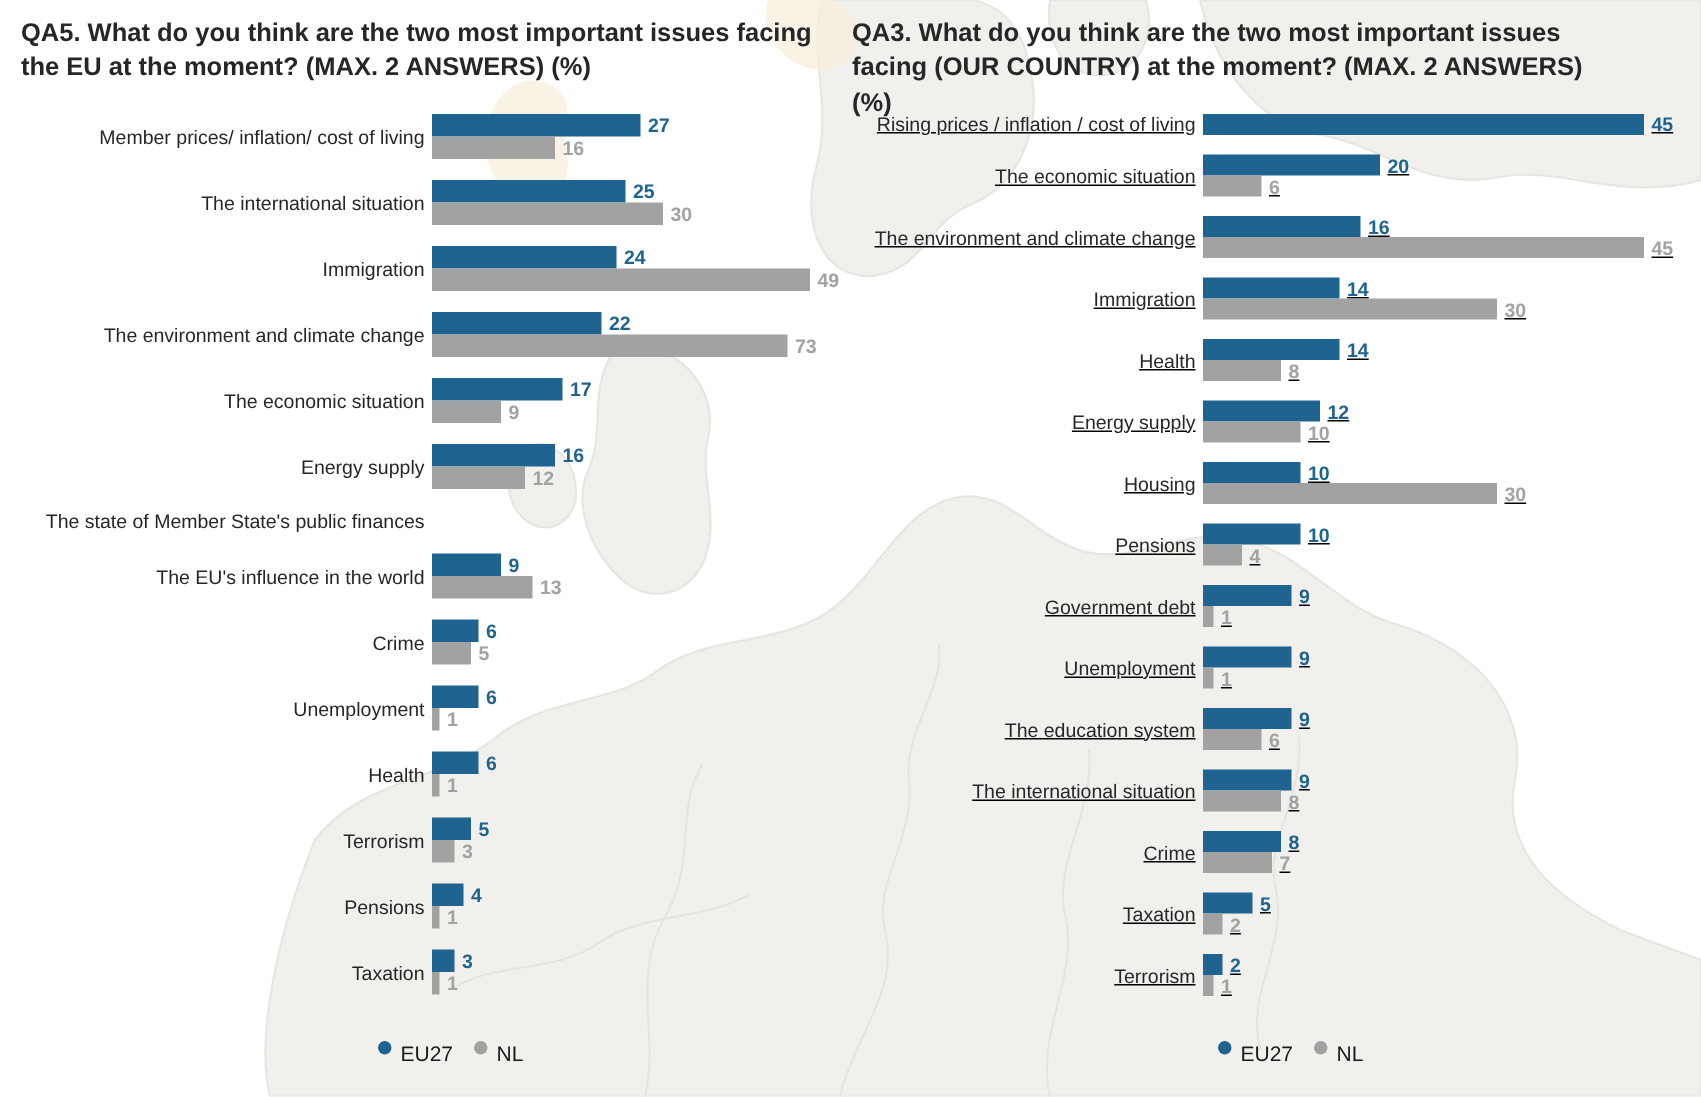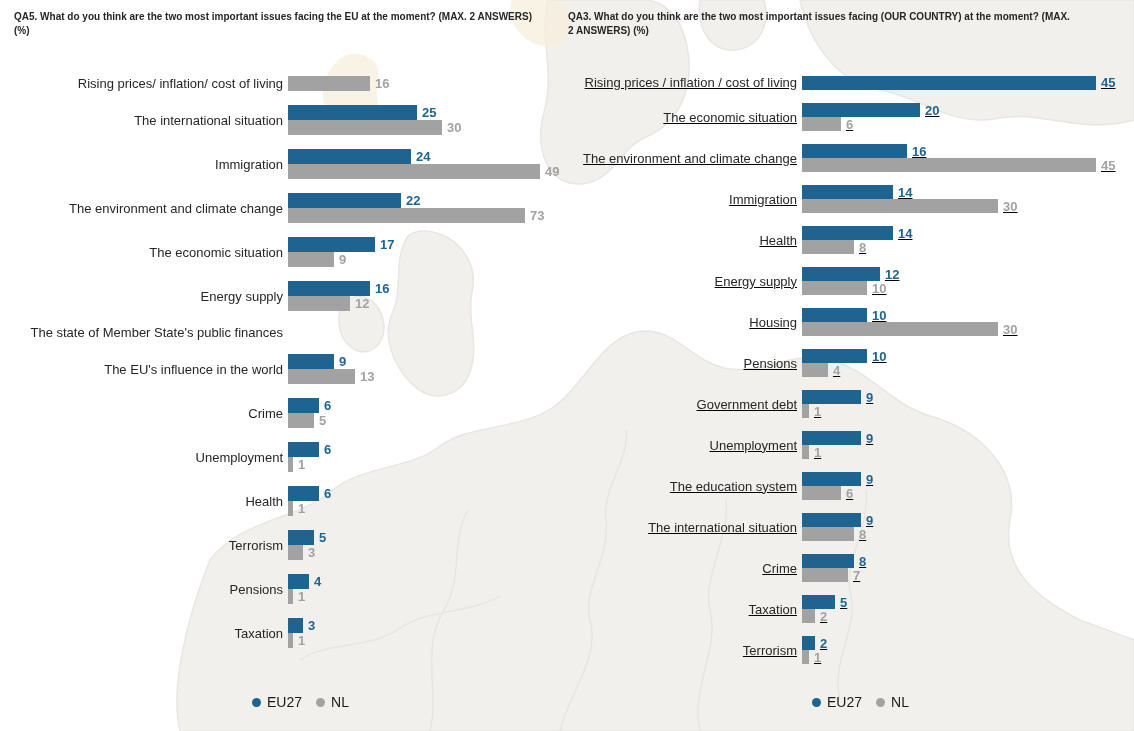--- a/index.html
+++ b/index.html
@@ -7,21 +7,21 @@
     width:1134px;height:731px;position:relative;overflow:hidden;
     background:#ffffff;
     font-family:"Liberation Sans","DejaVu Sans",sans-serif;
     -webkit-font-smoothing:antialiased;
   }
   .map-bg{position:absolute;left:0;top:0;width:1134px;height:731px;z-index:0;}
   .chart{position:absolute;top:0;height:731px;z-index:1;}
   .chart-left{left:0;width:560px;}
   .chart-right{left:562px;width:572px;}
   .chart-title{
-    font-size:10px;font-weight:bold;color:#262626;line-height:1.38;
+    font-size:17px;font-weight:bold;color:#262626;line-height:1.38;
     margin:0;position:absolute;top:10px;
   }
   .chart-left .chart-title{left:14px;width:528px;}
   .chart-right .chart-title{left:6px;width:510px;}
   .rows{position:absolute;left:0;right:0;}
   .chart-left .rows{top:76px;}
   .chart-right .rows{top:75px;}
   .bar-row{display:flex;align-items:center;}
   .chart-left .bar-row{margin-bottom:14px;}
   .chart-right .bar-row{margin-bottom:13px;text-decoration:underline;}
@@ -40,21 +40,21 @@
   .bar.s1{background:#A2A2A2;}
   .val{font-size:13px;font-weight:bold;margin-left:5px;line-height:1;}
   .val.s0{color:#1F6391;}
   .val.s1{color:#A2A2A2;}
   .legend{
     position:absolute;top:694px;display:flex;align-items:center;gap:14px;
     font-size:14px;color:#1a1a1a;
   }
   .chart-left .legend{left:252px;}
   .chart-right .legend{left:250px;}
-  .legend-item{display:flex;align-items:center;gap:6px;}
+  .legend-item{display:flex;align-items:flex-start;gap:6px;}
   .dot{width:9px;height:9px;border-radius:50%;display:inline-block;}
   .dot.eu{background:#1F6391;}
   .dot.nl{background:#A2A2A2;}
 </style>
 </head>
 <body>
 
 <svg class="map-bg" viewBox="0 0 1134 731" xmlns="http://www.w3.org/2000/svg">
 
   <path d="M548,0 C538,35 556,70 544,112 C534,150 548,186 582,184 C616,180 618,148 648,136 C676,124 694,92 688,52 C683,18 668,4 648,0 Z" fill="#F1F0ED" stroke="#E8E6E2" stroke-width="1.5"></path>
@@ -74,22 +74,26 @@
   <path d="M300,660 C330,640 370,650 400,628 C430,608 470,614 500,596" fill="none" stroke="#E6E4E0" stroke-width="1.4"></path>
 
   <path d="M330,70 C316,92 324,120 344,132 C364,142 382,126 378,104 C374,84 384,70 372,60 C356,48 340,54 330,70 Z" fill="#F7EFDC" opacity="0.75"></path>
   <path d="M512,0 C506,20 520,42 542,46 C564,50 576,30 568,12 C564,4 558,0 552,0 Z" fill="#F7EFDC" opacity="0.75"></path>
 </svg>
 
 <section class="chart chart-left" id="chart-0">
   <h2 class="chart-title">QA5. What do you think are the two most important issues facing the EU at the moment? (MAX. 2 ANSWERS) (%)</h2>
   <div class="rows">
       <div class="bar-row">
-        <span class="cat">Rising prices/ inflation/ cost of living</span>
-        <div class="bars">
+        <span class="cat">Member prices/ inflation/ cost of living</span>
+        <div class="bars">
+          <div class="bar-line">
+            <div class="bar s0" style="width: 139px;"></div>
+            <span class="val s0">27</span>
+          </div>
           <div class="bar-line">
             <div class="bar s1" style="width: 82px;"></div>
             <span class="val s1">16</span>
           </div>
         </div>
       </div>
       <div class="bar-row">
         <span class="cat">The international situation</span>
         <div class="bars">
           <div class="bar-line">

